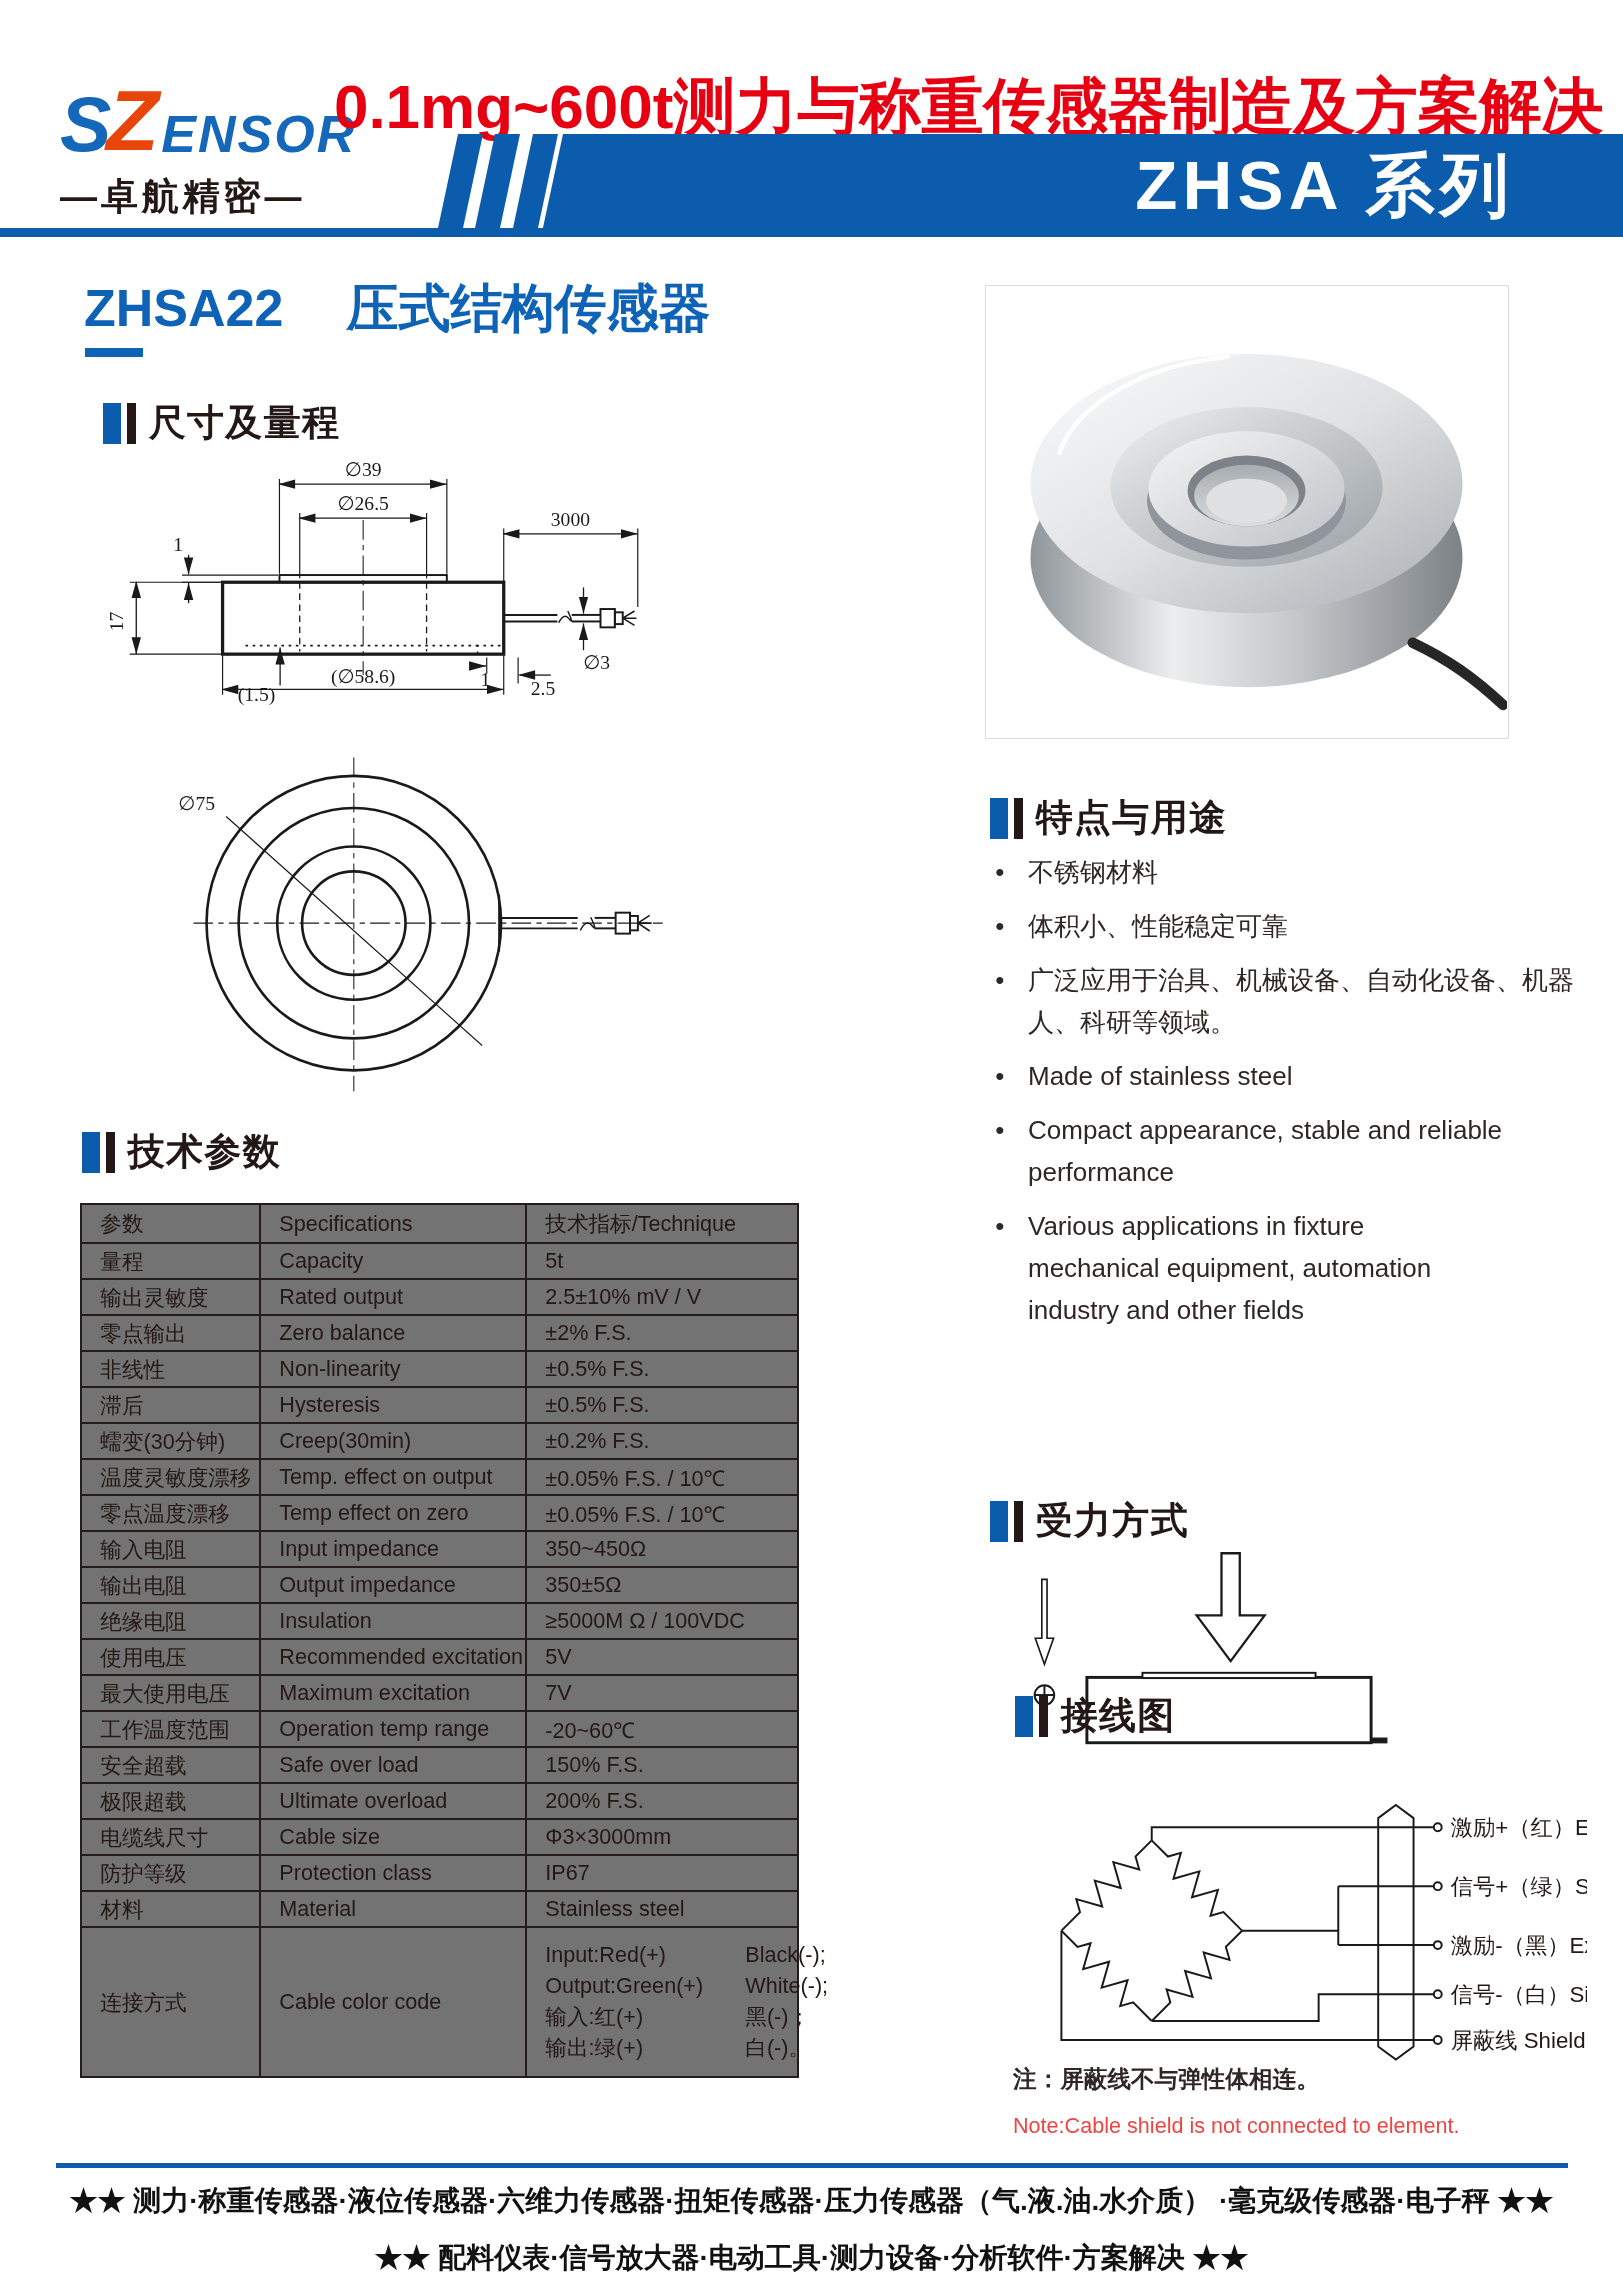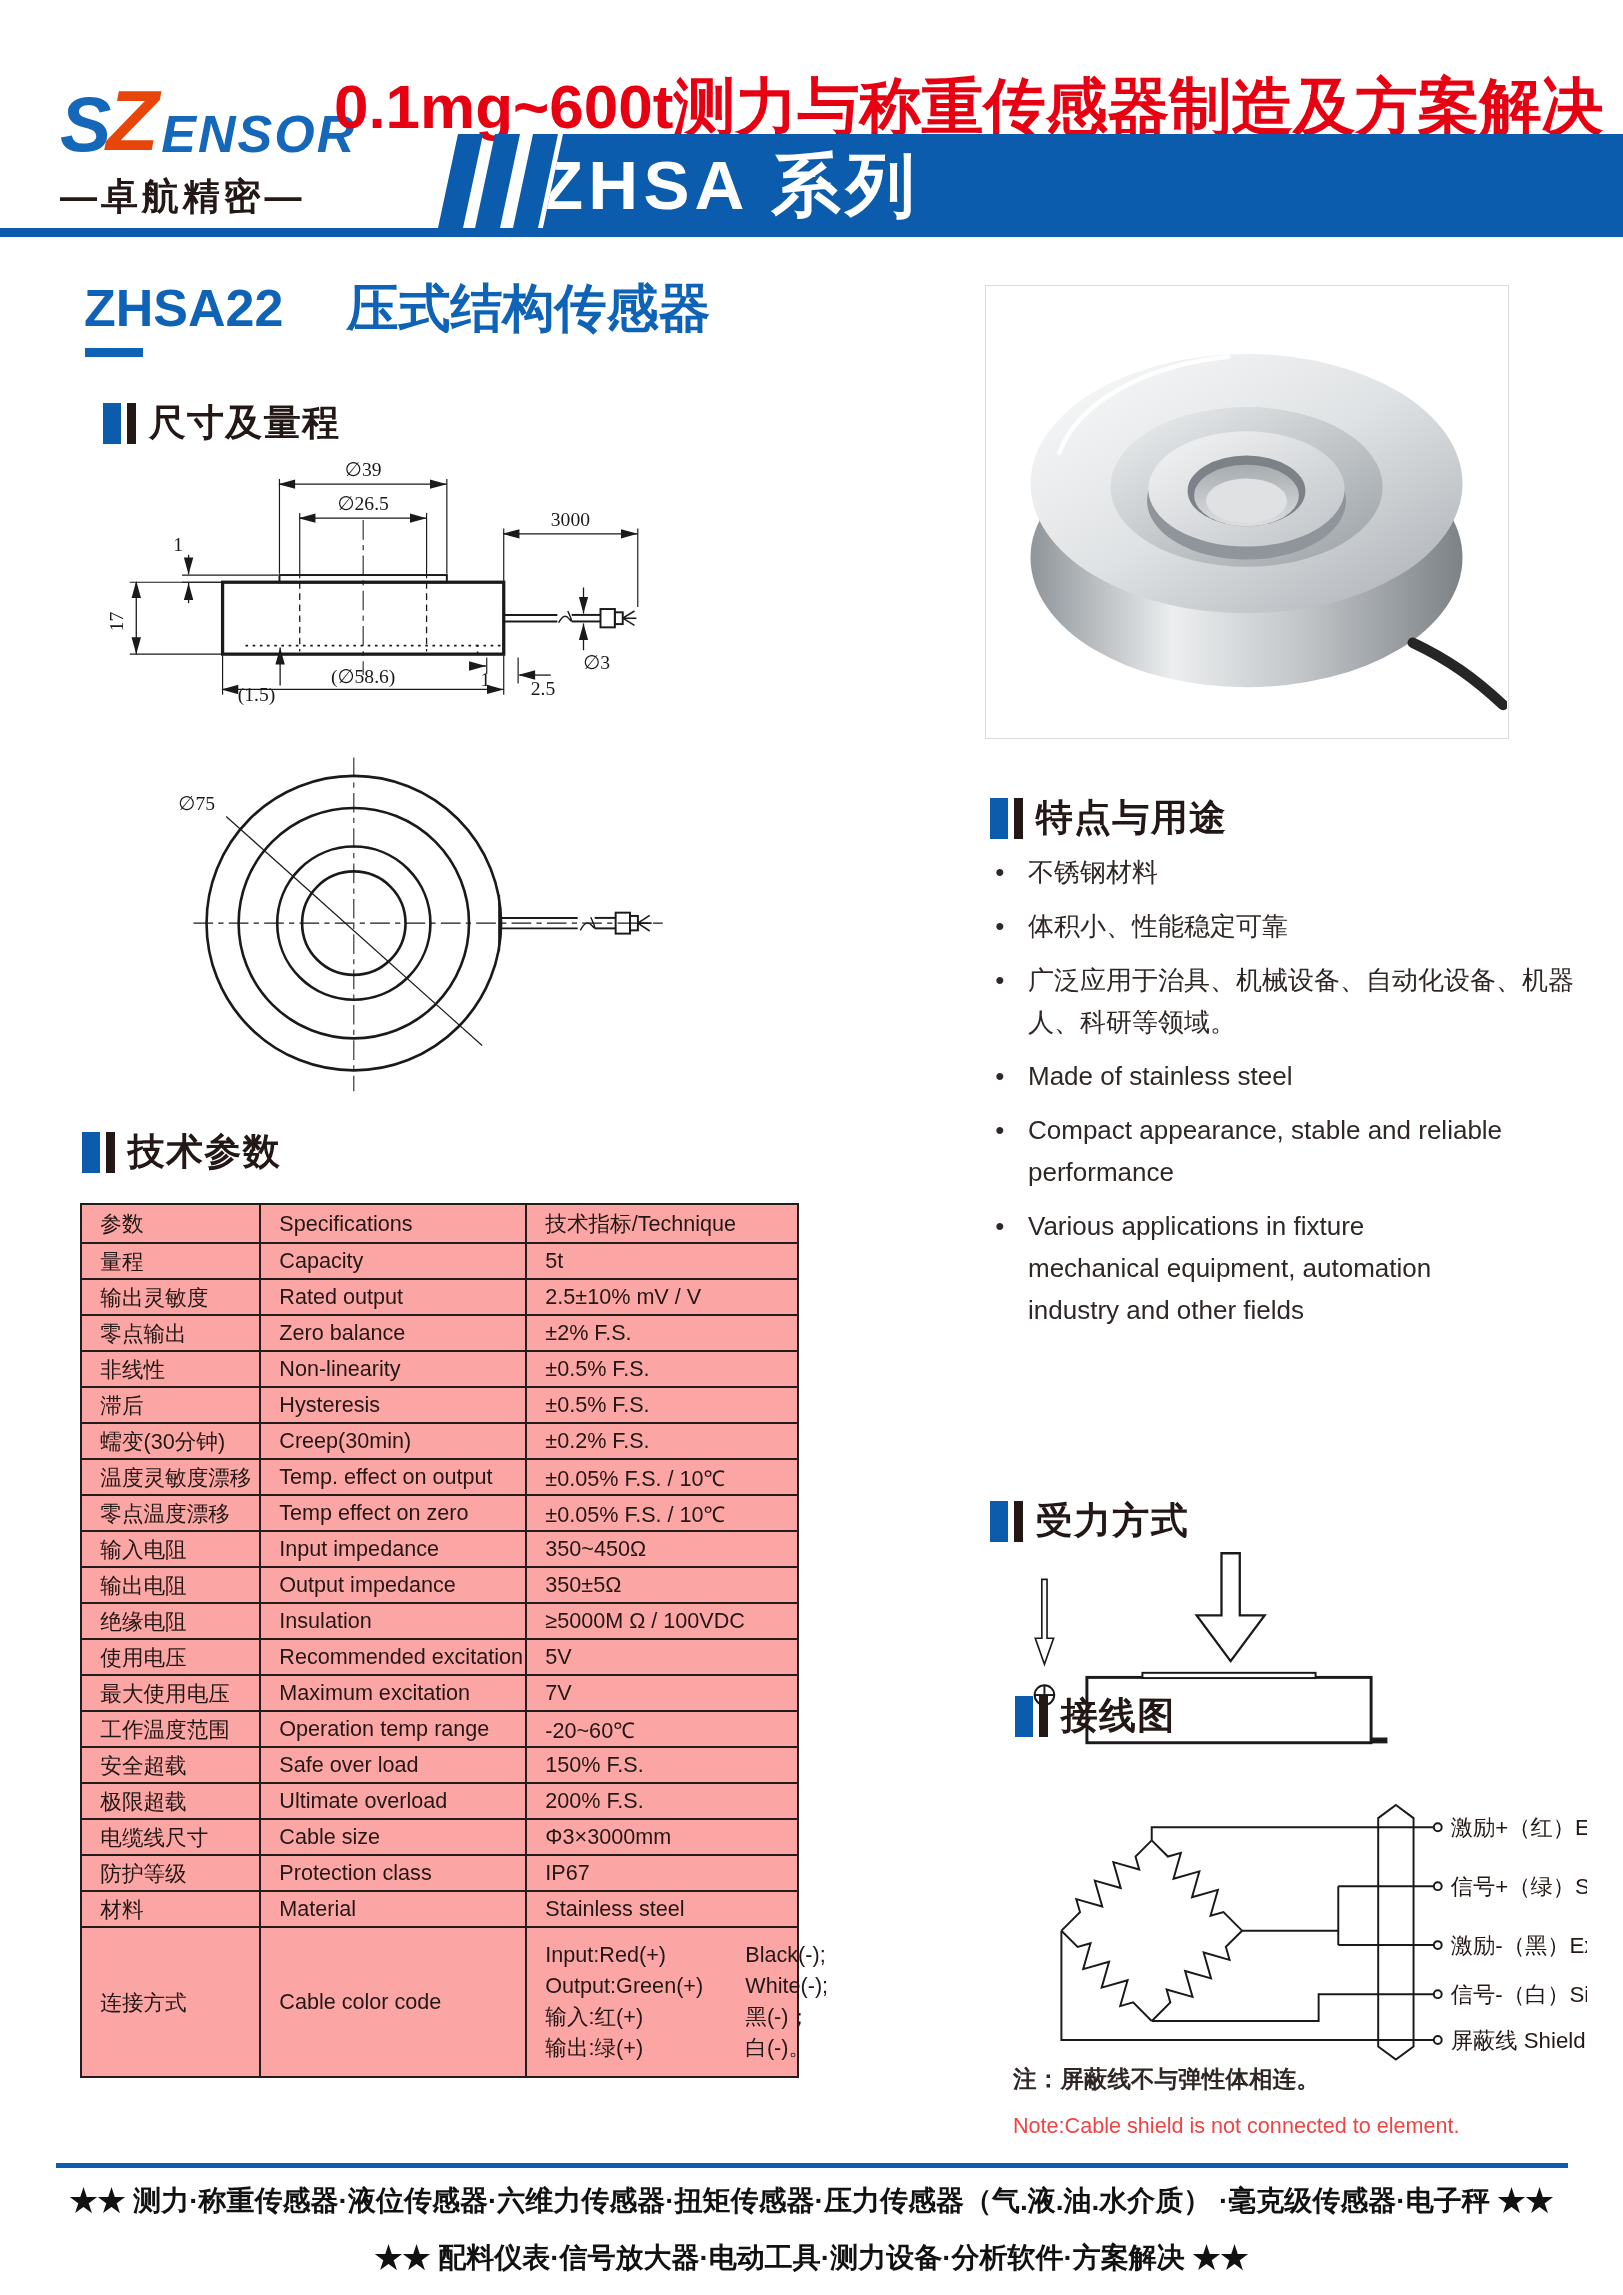--- a/index.html
+++ b/index.html
@@ -10,38 +10,38 @@
   
   .logo-line{display:flex;align-items:flex-end;}
   .logo-s{font:italic 900 77px/1 "Liberation Sans",sans-serif;color:#1467b9;}
   .logo-z{font:italic 900 86px/1 "Liberation Sans",sans-serif;color:#e8450a;margin-left:-5.2px;}
   .logo-ensor{font:italic 900 52px/1 "Liberation Sans",sans-serif;color:#1467b9;letter-spacing:2px;margin-left:2.6px;margin-bottom:2.6px;}
   .logo-sub{font-weight:900;font-size:37px;letter-spacing:3.9px;color:#231815;margin-top:9.2px;white-space:nowrap;}
   .slogan{right:19.6px;top:65px;font-size:62px;font-weight:900;color:#e60012;white-space:nowrap;}
   .banner{left:541px;top:134px;width:1083px;height:103px;background:#0b5cad;
           clip-path:polygon(22px 0,100% 0,100% 100%,0 100%);
           color:#fff;font-weight:900;font-size:69px;line-height:103px;letter-spacing:5.2px;
-          text-align:left;padding-right:0;box-sizing:border-box;}
+          text-align:right;padding-right:0;box-sizing:border-box;}
   .banner-inner{padding-right:110px;}
   .hbar{left:0;top:228px;width:753px;height:9.2px;background:#0b5cad;}
   .stripe{top:134px;height:103px;width:25px;background:#0b5cad;transform:skewX(-12deg);transform-origin:top left;}
 
   
   .doc-title{left:84px;top:274px;font-weight:900;font-size:52px;color:#0e63b6;white-space:nowrap;}
   .doc-title .name{margin-left:63px;}
   .title-dash{left:85px;top:348px;width:58px;height:8.5px;background:#0e63b6;}
 
   
   .sec{display:flex;align-items:center;}
   .sec .b1{width:17.7px;height:41px;background:#0b5cad;margin-right:5.9px;}
   .sec .b2{width:9.2px;height:41px;background:#231815;margin-right:13px;}
   .sec .t{font-size:37px;font-weight:900;color:#231815;letter-spacing:1.3px;white-space:nowrap;}
 
   
-  .spec-table{border-collapse:collapse;table-layout:fixed;width:717px;background:#fca5a5;}
+  .spec-table{border-collapse:collapse;table-layout:fixed;width:717px;background:#737373;}
   .spec-table th,.spec-table td{border:2px solid #241c1a;font-weight:400;
       font-size:21.6px;text-align:left;vertical-align:middle;padding:0 0 0 18.3px;color:#231815;}
   .spec-table th{height:37px;font-weight:400;}
   .spec-table td{height:34px;}
   .spec-table .rowlast td{height:148px;}
   .codegrid{display:grid;grid-template-columns:200px auto;row-gap:3.9px;font-size:21.6px;line-height:1.25;padding:6.5px 0;}
 
   
   .photo-box{left:985px;top:285px;width:524px;height:454px;background:#fff;border:1.3px solid #dcdcdc;box-sizing:border-box;}
   .features{left:990px;top:851px;width:589px;list-style:none;margin:0;padding:0;}

